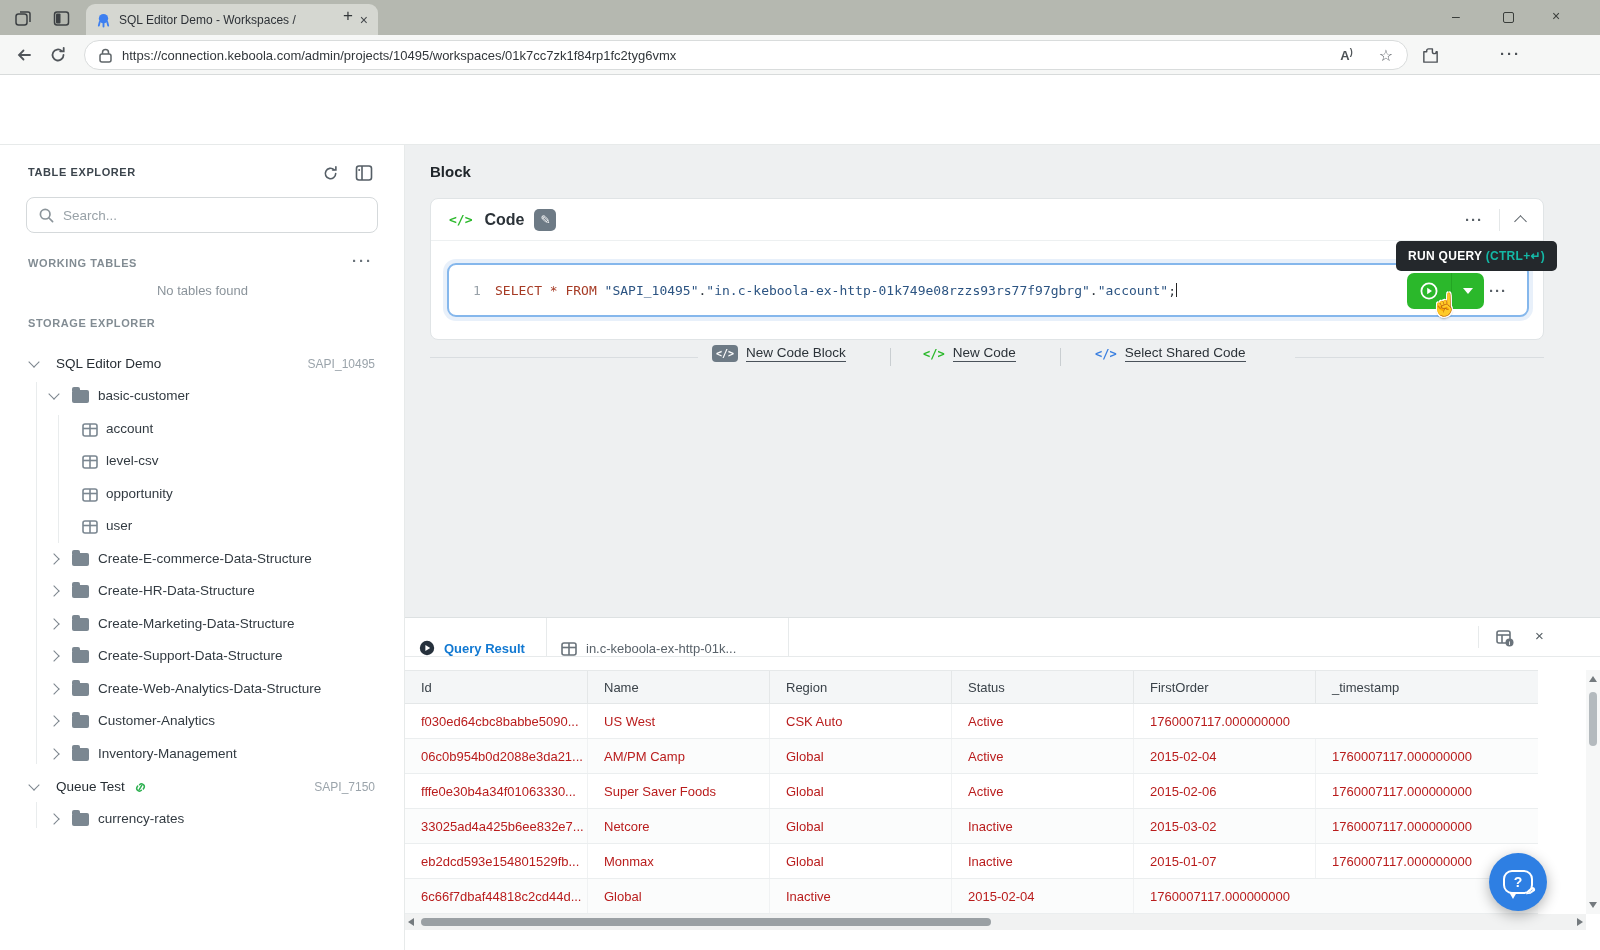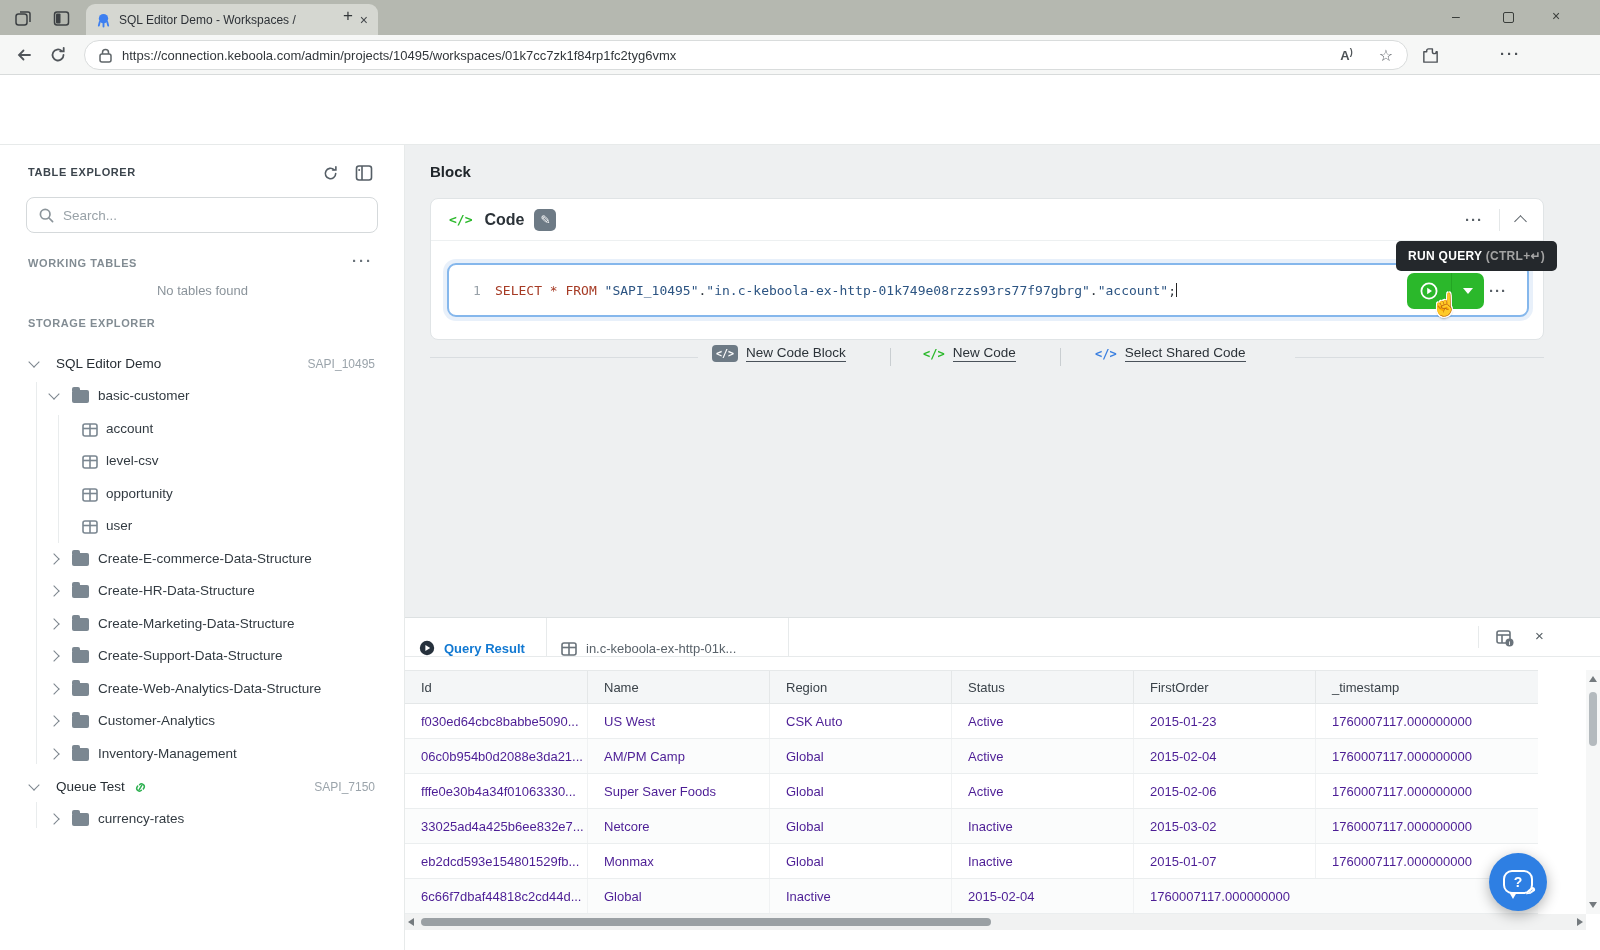--- a/index.html
+++ b/index.html
@@ -77,38 +77,38 @@
   .c-kw{color:#a63b25}
   .c-str{color:#2c5482}
   .c-pl{color:#2f363c}
   .caretbar{display:inline-block;width:1px;height:14px;background:#222;vertical-align:-2px}
   .runclu{position:absolute;left:958px;top:8px;height:36px;display:flex;border-radius:7px;overflow:hidden}
   .runclu .seg{background:#2bb82b;display:flex;align-items:center;justify-content:center}
   .runclu .seg.play{width:44px}
   .runclu .seg.dd{width:33px;border-left:1px solid #23a523}
   .runclu .caretdown{border-top-color:#fff}
   .tooltip{position:absolute;left:947px;top:-24px;background:#24282c;border-radius:5px;padding:8px 12px;color:#fff;font-size:12px;font-weight:700;letter-spacing:.3px;white-space:nowrap}
-  .tooltip .keys{color:#a3a3a3}
+  .tooltip .keys{color:#14b8a6}
   .hr{position:absolute;top:212px;height:1px;background:#d9dde0}
   .linkrow{position:absolute;top:200px;font-size:13.5px;font-weight:500;color:#2b3238;display:flex;align-items:center}
   .linkrow .lbl{border-bottom:1px solid #4a525a;padding-bottom:1px;margin-left:8px}
   .pipe{position:absolute;top:203px;width:1px;height:18px;background:#c9ced1}
   .pointer{position:absolute;font-size:22px;color:#111;text-shadow:-1px -1px 0 #fff,1px -1px 0 #fff,-1px 1px 0 #fff,1px 1px 0 #fff,0 2px 2px rgba(0,0,0,.3)}
 
   
   .results{position:absolute;left:405px;top:617px;width:1195px;height:333px;background:#fff;border-top:1px solid #dde1e2}
   .rtab{position:absolute;top:0;height:38px;display:flex;align-items:flex-end;border-right:1px solid #e7eaeb;padding:0 14px;background:#fff}
   .rtab .lbl{font-size:13px;margin-left:9px;color:#59626a;white-space:nowrap}
   .rtab.active .lbl{color:#1279d2;font-weight:700}
   .tabbar-line{position:absolute;left:0;top:38px;width:1195px;height:1px;background:#e7eaeb}
   .thead{position:absolute;left:0;top:52px;width:1133px;height:34px;background:#f4f6f7;border-top:1px solid #e6e9ea;border-bottom:1px solid #e4e7e8;display:flex}
   .thead .cell{font-size:13px;color:#3a4249;display:flex;align-items:center;padding-left:16px;border-right:1px solid #e4e7e8}
   .trowr{position:absolute;left:0;width:1133px;height:35px;display:flex;border-bottom:1px solid #ebeeef;background:#fff}
   .trowr.alt{background:#fbfcfc}
-  .trowr .cell{font-size:13px;color:#4c1d95;display:flex;align-items:center;padding-left:16px;border-right:1px solid #f0f2f3;white-space:nowrap;overflow:hidden}
+  .trowr .cell{font-size:13px;color:#b91c1c;display:flex;align-items:center;padding-left:16px;border-right:1px solid #f0f2f3;white-space:nowrap;overflow:hidden}
   .w0{width:183px}.w1{width:182px}.w2{width:182px}.w3{width:182px}.w4{width:182px}.w5{width:222px;border-right:none!important}
   .hscroll{position:absolute;left:0;top:296px;width:1181px;height:16px;background:#f1f2f2}
   .hthumb{position:absolute;left:16px;top:4px;width:570px;height:8px;border-radius:4px;background:#9aa0a4}
   .tri{width:0;height:0;position:absolute}
   .tri.l{top:4px;left:3px;border-top:4px solid transparent;border-bottom:4px solid transparent;border-right:6px solid #747a7e}
   .tri.r{top:4px;right:3px;border-top:4px solid transparent;border-bottom:4px solid transparent;border-left:6px solid #747a7e}
   .tri.u{border-left:4px solid transparent;border-right:4px solid transparent;border-bottom:6px solid #747a7e}
   .tri.d{border-left:4px solid transparent;border-right:4px solid transparent;border-top:6px solid #747a7e}
   .vscroll{position:absolute;left:1181px;top:52px;width:14px;height:244px;background:#f6f7f7}
   .vthumb{position:absolute;left:3px;top:22px;width:8px;height:54px;border-radius:4px;background:#b4babe}
@@ -449,21 +449,20 @@
     <span class="cell w3">Status</span>
     <span class="cell w4">FirstOrder</span>
     <span class="cell w5">_timestamp</span>
   </div>
 
   <div class="trowr" style="top:86px">
     <span class="cell w0">f030ed64cbc8babbe5090...</span>
       <span class="cell w2">US West</span>
       <span class="cell w1">CSK Auto</span>
       <span class="cell w3">Active</span>
-      <span class="cell w4">2015-01-23</span>
       <span class="cell w5">1760007117.000000000</span>
   </div>
   <div class="trowr alt" style="top:121px">
     <span class="cell w0">06c0b954b0d2088e3da21...</span>
       <span class="cell w1">AM/PM Camp</span>
       <span class="cell w2">Global</span>
       <span class="cell w3">Active</span>
       <span class="cell w4">2015-02-04</span>
       <span class="cell w5">1760007117.000000000</span>
   </div>

